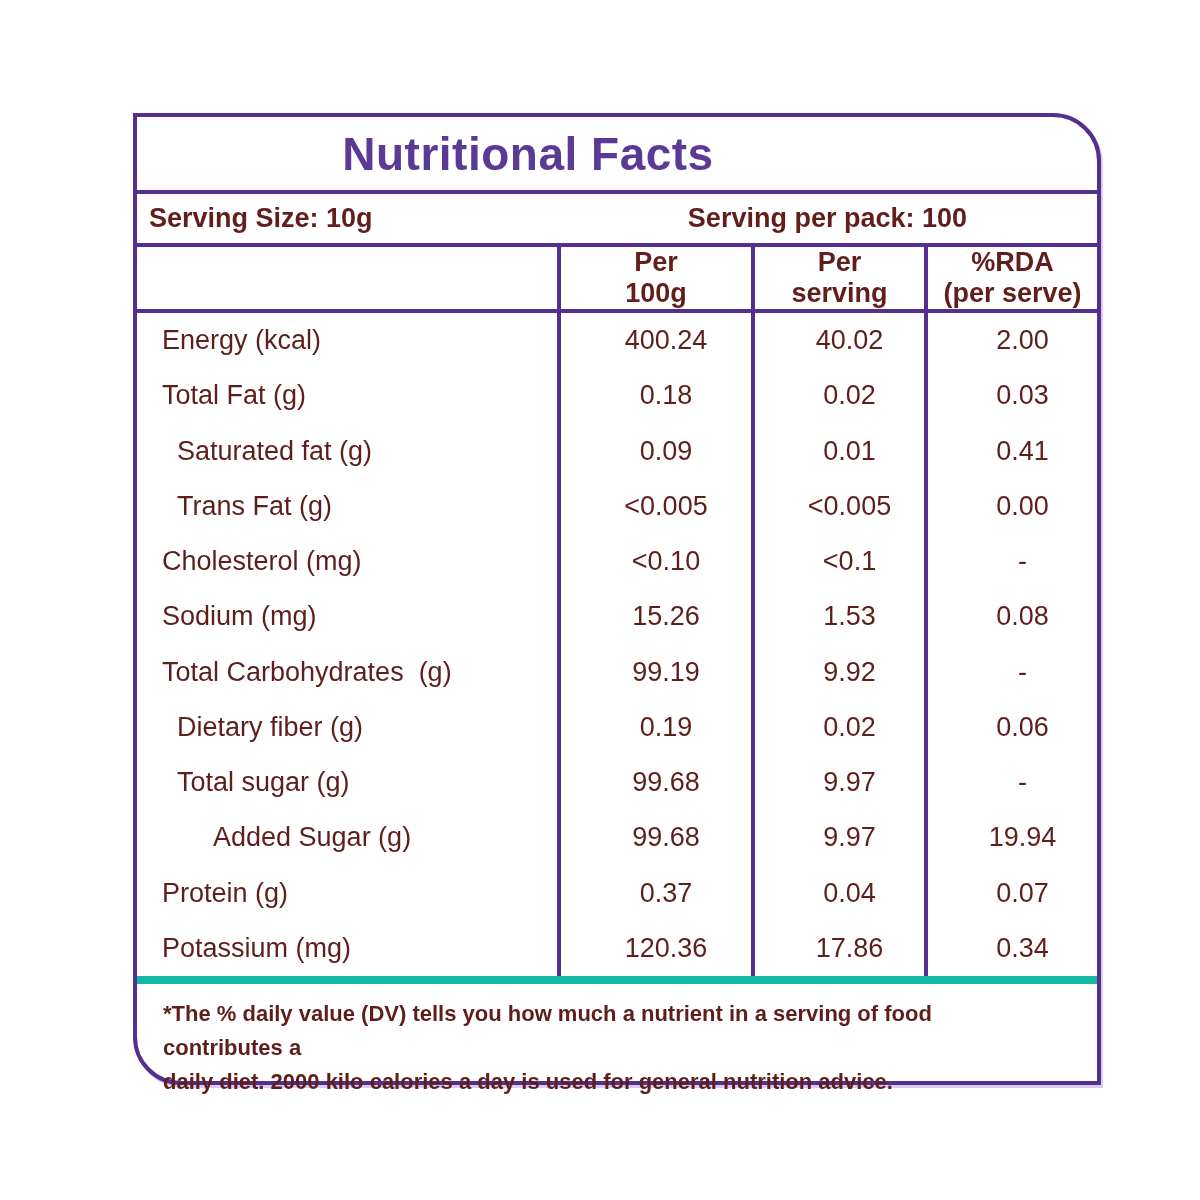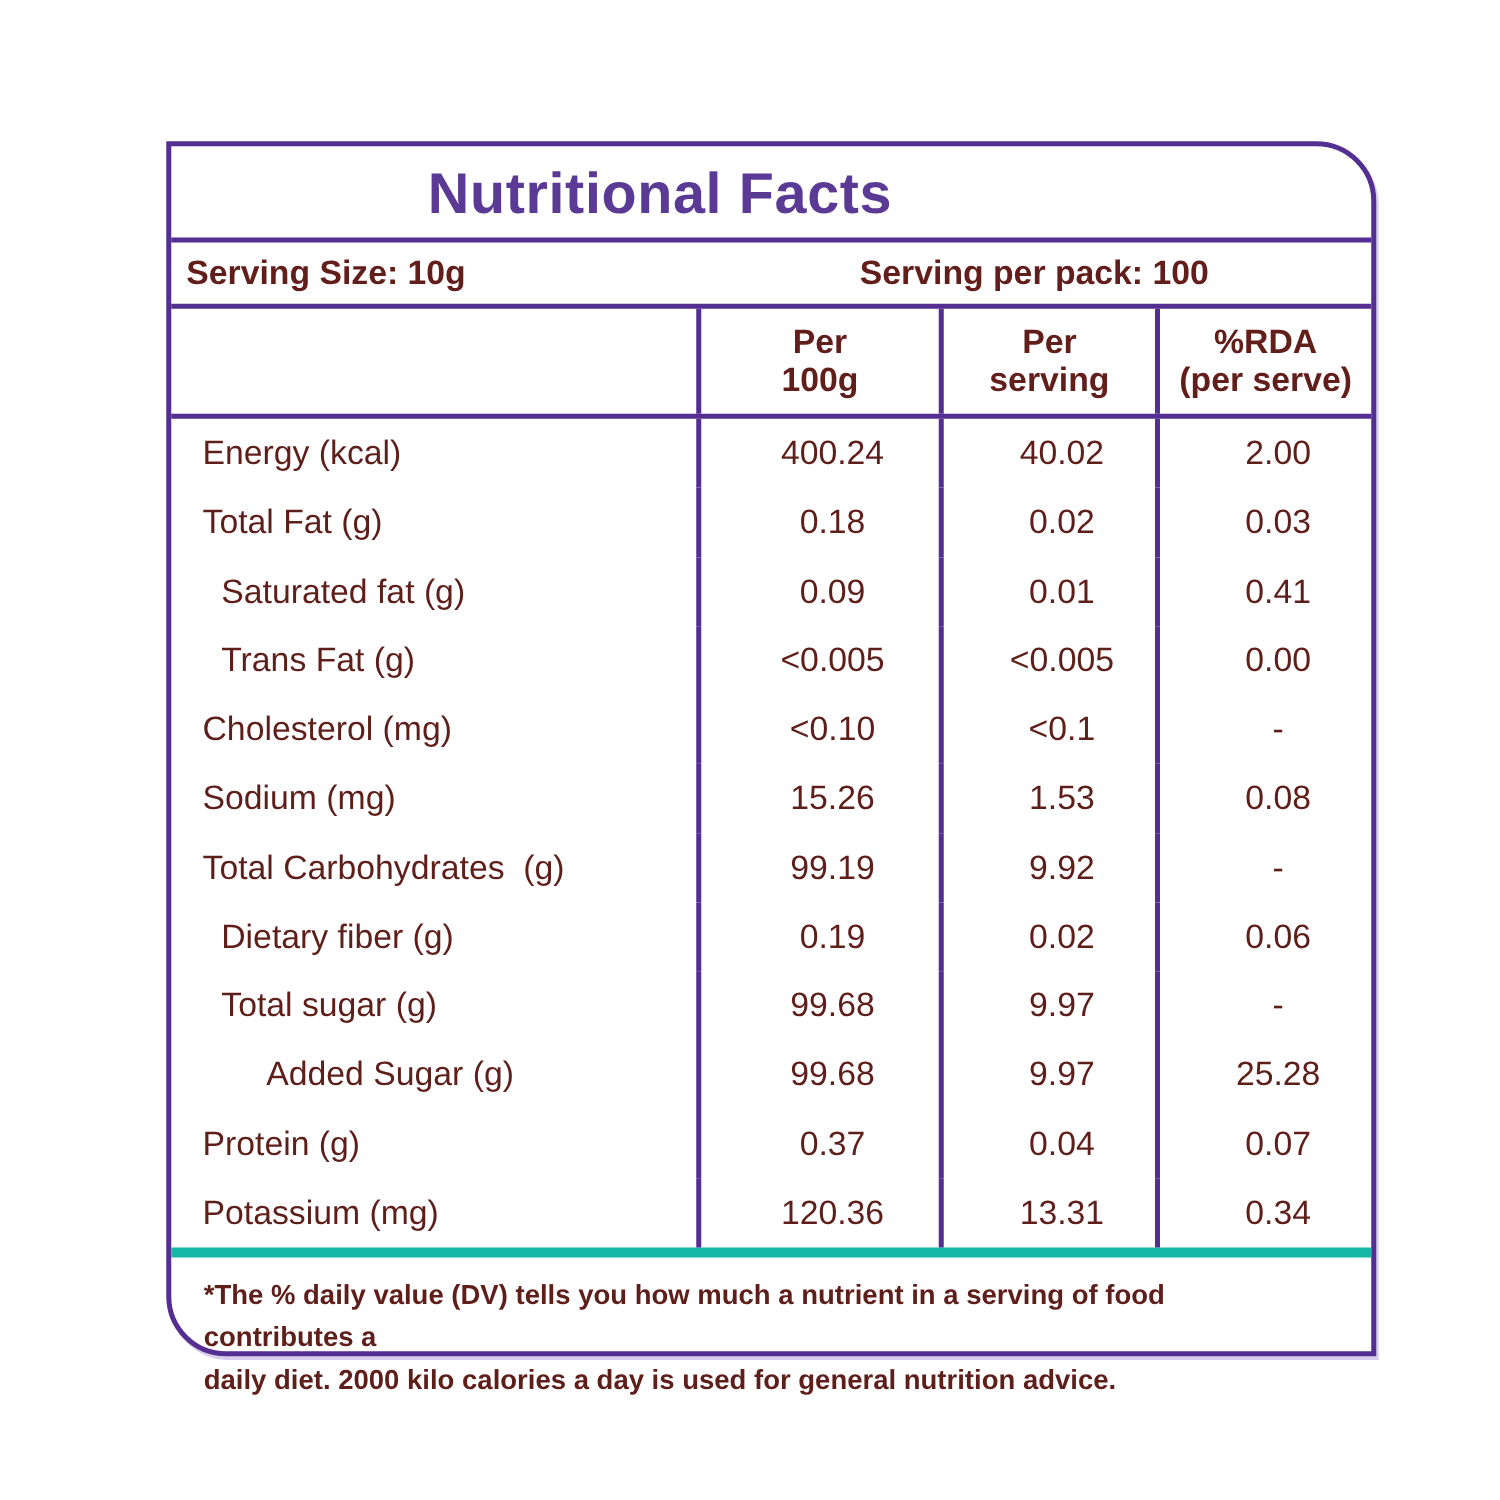--- a/index.html
+++ b/index.html
@@ -36,21 +36,21 @@
     display:flex;align-items:center;
     color:#611e1a;font-weight:bold;font-size:27px;
   }
   .serving-size{margin-left:12px;}
   .serving-pack{margin-left:auto;margin-right:130px;}
   .grid-row{
     display:grid;
     grid-template-columns:420px 194px 173px 173px;
   }
   .header-band{
-    height:88px;flex:none;
+    height:66px;flex:none;
     border-bottom:4px solid #542e91;
     box-sizing:border-box;
   }
   .hcell{
     box-sizing:border-box;
     display:flex;flex-direction:column;align-items:center;justify-content:center;
     color:#611e1a;font-weight:bold;font-size:27px;line-height:31px;
     text-align:center;
   }
   .vline{border-left:4px solid #542e91;}
@@ -170,34 +170,34 @@
         <div class="cell label ind1">Total sugar (g)</div>
         <div class="cell num vline">99.68</div>
         <div class="cell num vline">9.97</div>
         <div class="cell num vline">-</div>
       </div>
 
       <div class="trow grid-row">
         <div class="cell label ind2">Added Sugar (g)</div>
         <div class="cell num vline">99.68</div>
         <div class="cell num vline">9.97</div>
-        <div class="cell num vline">25.28</div>
+        <div class="cell num vline">19.94</div>
       </div>
 
       <div class="trow grid-row">
         <div class="cell label ind0">Protein (g)</div>
         <div class="cell num vline">0.37</div>
         <div class="cell num vline">0.04</div>
         <div class="cell num vline">0.07</div>
       </div>
 
       <div class="trow grid-row">
         <div class="cell label ind0">Potassium (mg)</div>
         <div class="cell num vline">120.36</div>
-        <div class="cell num vline">13.31</div>
+        <div class="cell num vline">17.86</div>
         <div class="cell num vline">0.34</div>
       </div>
 
     </div>
 
     <div class="footer-band">
       <div>*The % daily value (DV) tells you how much a nutrient in a serving of food contributes a</div>
       <div>daily diet. 2000 kilo calories a day is used for general nutrition advice.</div>
     </div>
 

